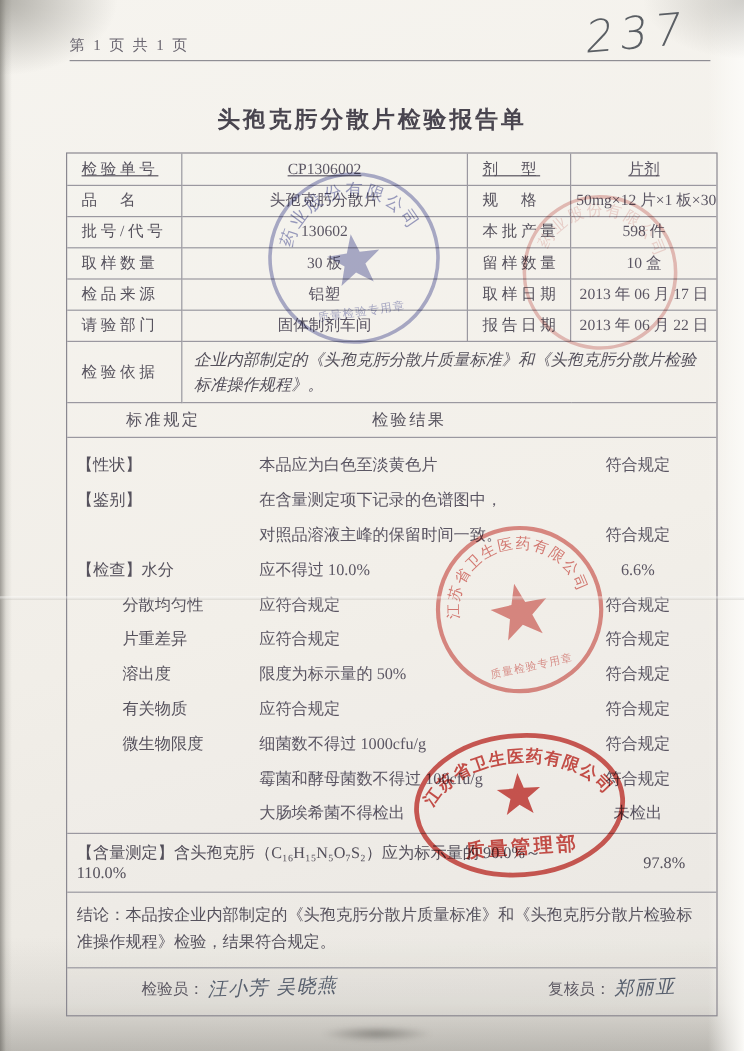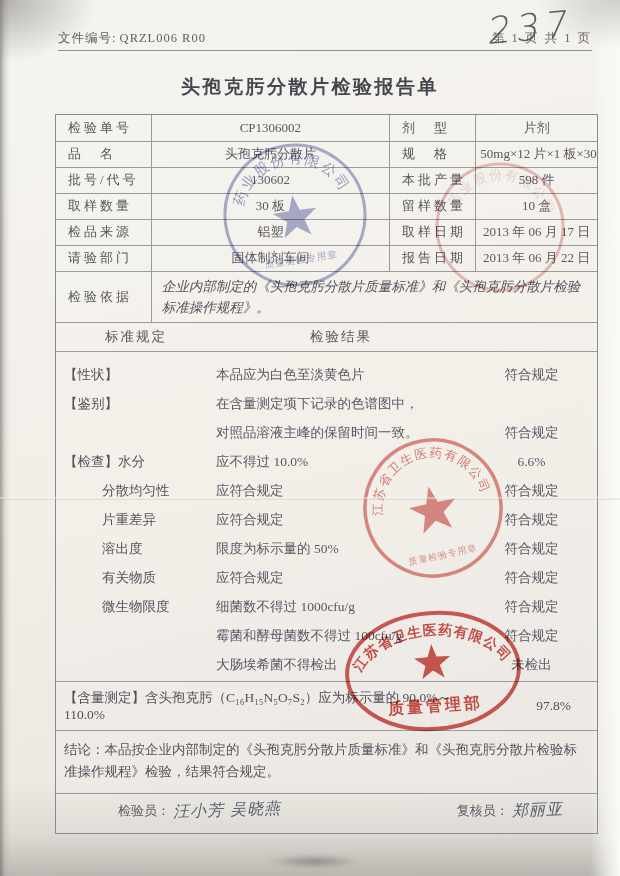--- a/index.html
+++ b/index.html
@@ -22,33 +22,33 @@
     background:radial-gradient(closest-side, rgba(85,83,78,.55), rgba(85,83,78,0)); filter:blur(2px); }
 
   
   .meta { margin:30px 28px 0 58px; display:flex; justify-content:space-between; align-items:flex-end;
     border-bottom:1.5px solid #8f8e94; padding-bottom:3px; font-size:12.5px; color:#605c66; }
   .doc-no span { letter-spacing:1px; }
   .page-no { letter-spacing:2px; color:#6a6670; }
   .hand-page { position:absolute; top:6px; right:46px; font-family:"DejaVu Sans",sans-serif;
     font-size:37px; font-weight:300; color:#41464d; transform:rotate(-5deg) skewX(-10deg);
     letter-spacing:5px; opacity:.85; }
-  h1.title { margin:23px 0 0 0; text-align:center; font-size:19px; font-weight:bold;
+  h1.title { margin:36px 0 0 0; text-align:center; font-size:19px; font-weight:bold;
     letter-spacing:2.5px; color:#49454f;font-family:Liberation Mono, monospace; }
 
   
   .doc-box { margin:14px 22px 0 55px; border:1.5px solid #8a8890; background:rgba(255,255,255,.08); }
 
   table.info { width:100%; border-collapse:collapse; table-layout:fixed; }
   table.info td { border:1px solid #9a98a0; height:26px; font-size:13px; padding:0 4px; overflow:hidden; white-space:nowrap; }
   table.info td.lab { padding-left:12px; letter-spacing:3px; color:#57535e; }
   table.info td.val { text-align:center; color:#5b5663;margin-top:37px; }
   table.info td.basis { white-space:normal; line-height:21px; padding:4px 10px; height:46px; font-size:13.5px;font-style:italic; }
   table.info tr td { border-top:none; }
-  table.info tr:first-child td { border-top:1px solid #9a98a0; }
+  table.info tr:first-child td { border-top:1px solid #9a98a0;text-decoration:underline; }
   table.info td:first-child { border-left:none; }
   table.info td:last-child { border-right:none; }
   table.info tr:first-child td { border-top:none; }
 
   .res-head { display:grid; grid-template-columns:160px 250px 1fr; padding:5px 0 5px;
     border-bottom:1px solid #9a98a0; font-size:13.5px; color:#57535e; }
   .res-head .h1c { padding-left:8px; letter-spacing:2px; }
   .res-head .h2c { text-align:center; letter-spacing:2px; }
   .res-head .h3c { text-align:center; letter-spacing:2px; }
 
@@ -77,24 +77,20 @@
   .stamp-qc { left:348px; top:423px; transform:rotate(-12deg); }
   .stamp-qa { left:333px; top:601px; transform:rotate(-4deg); }
   .stamp text { font-family:"Liberation Serif","DejaVu Serif",serif; }
 </style>
 </head>
 <body>
 
 <div class="sheet">
 
   <div class="meta">
-    <div class="doc-no">
-      <span>文件编号:</span>
-      <span>QRZL006 R00</span>
-    </div>
     <div class="page-no">第 1 页 共 1 页</div>
   </div>
   <div class="hand-page">237</div>
 
   <h1 class="title">头孢克肟分散片检验报告单</h1>
 
   <div class="doc-box">
 
     <table class="info">
       <colgroup>

